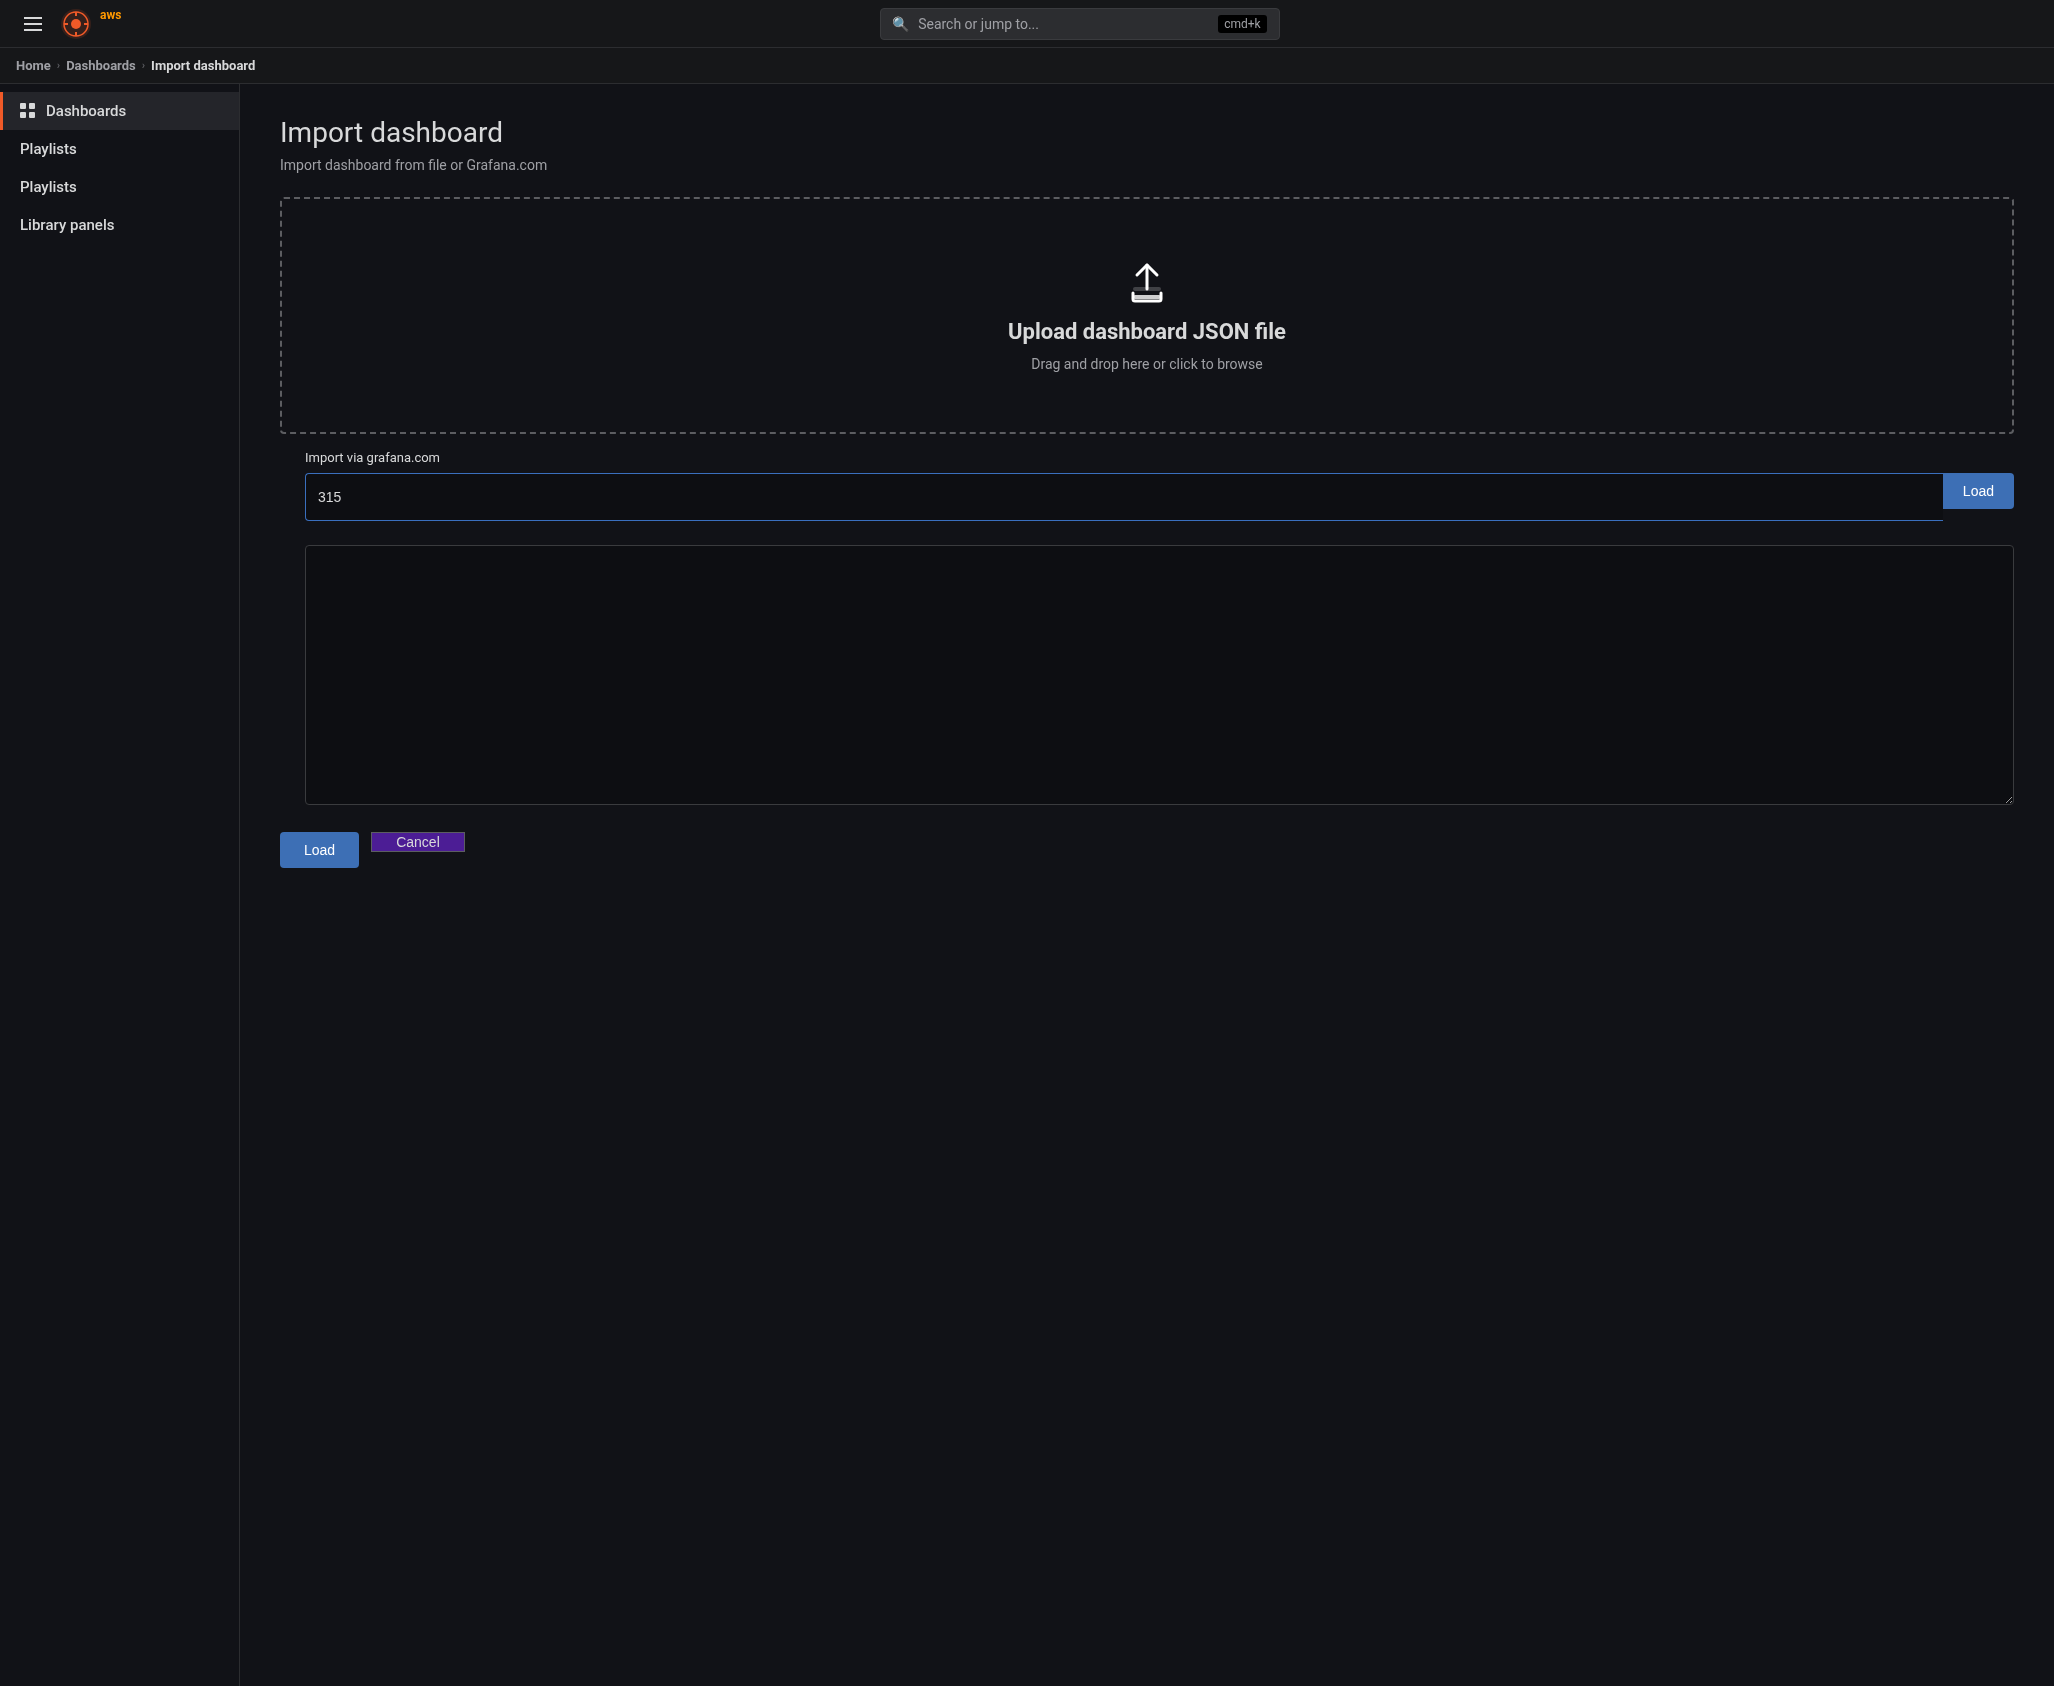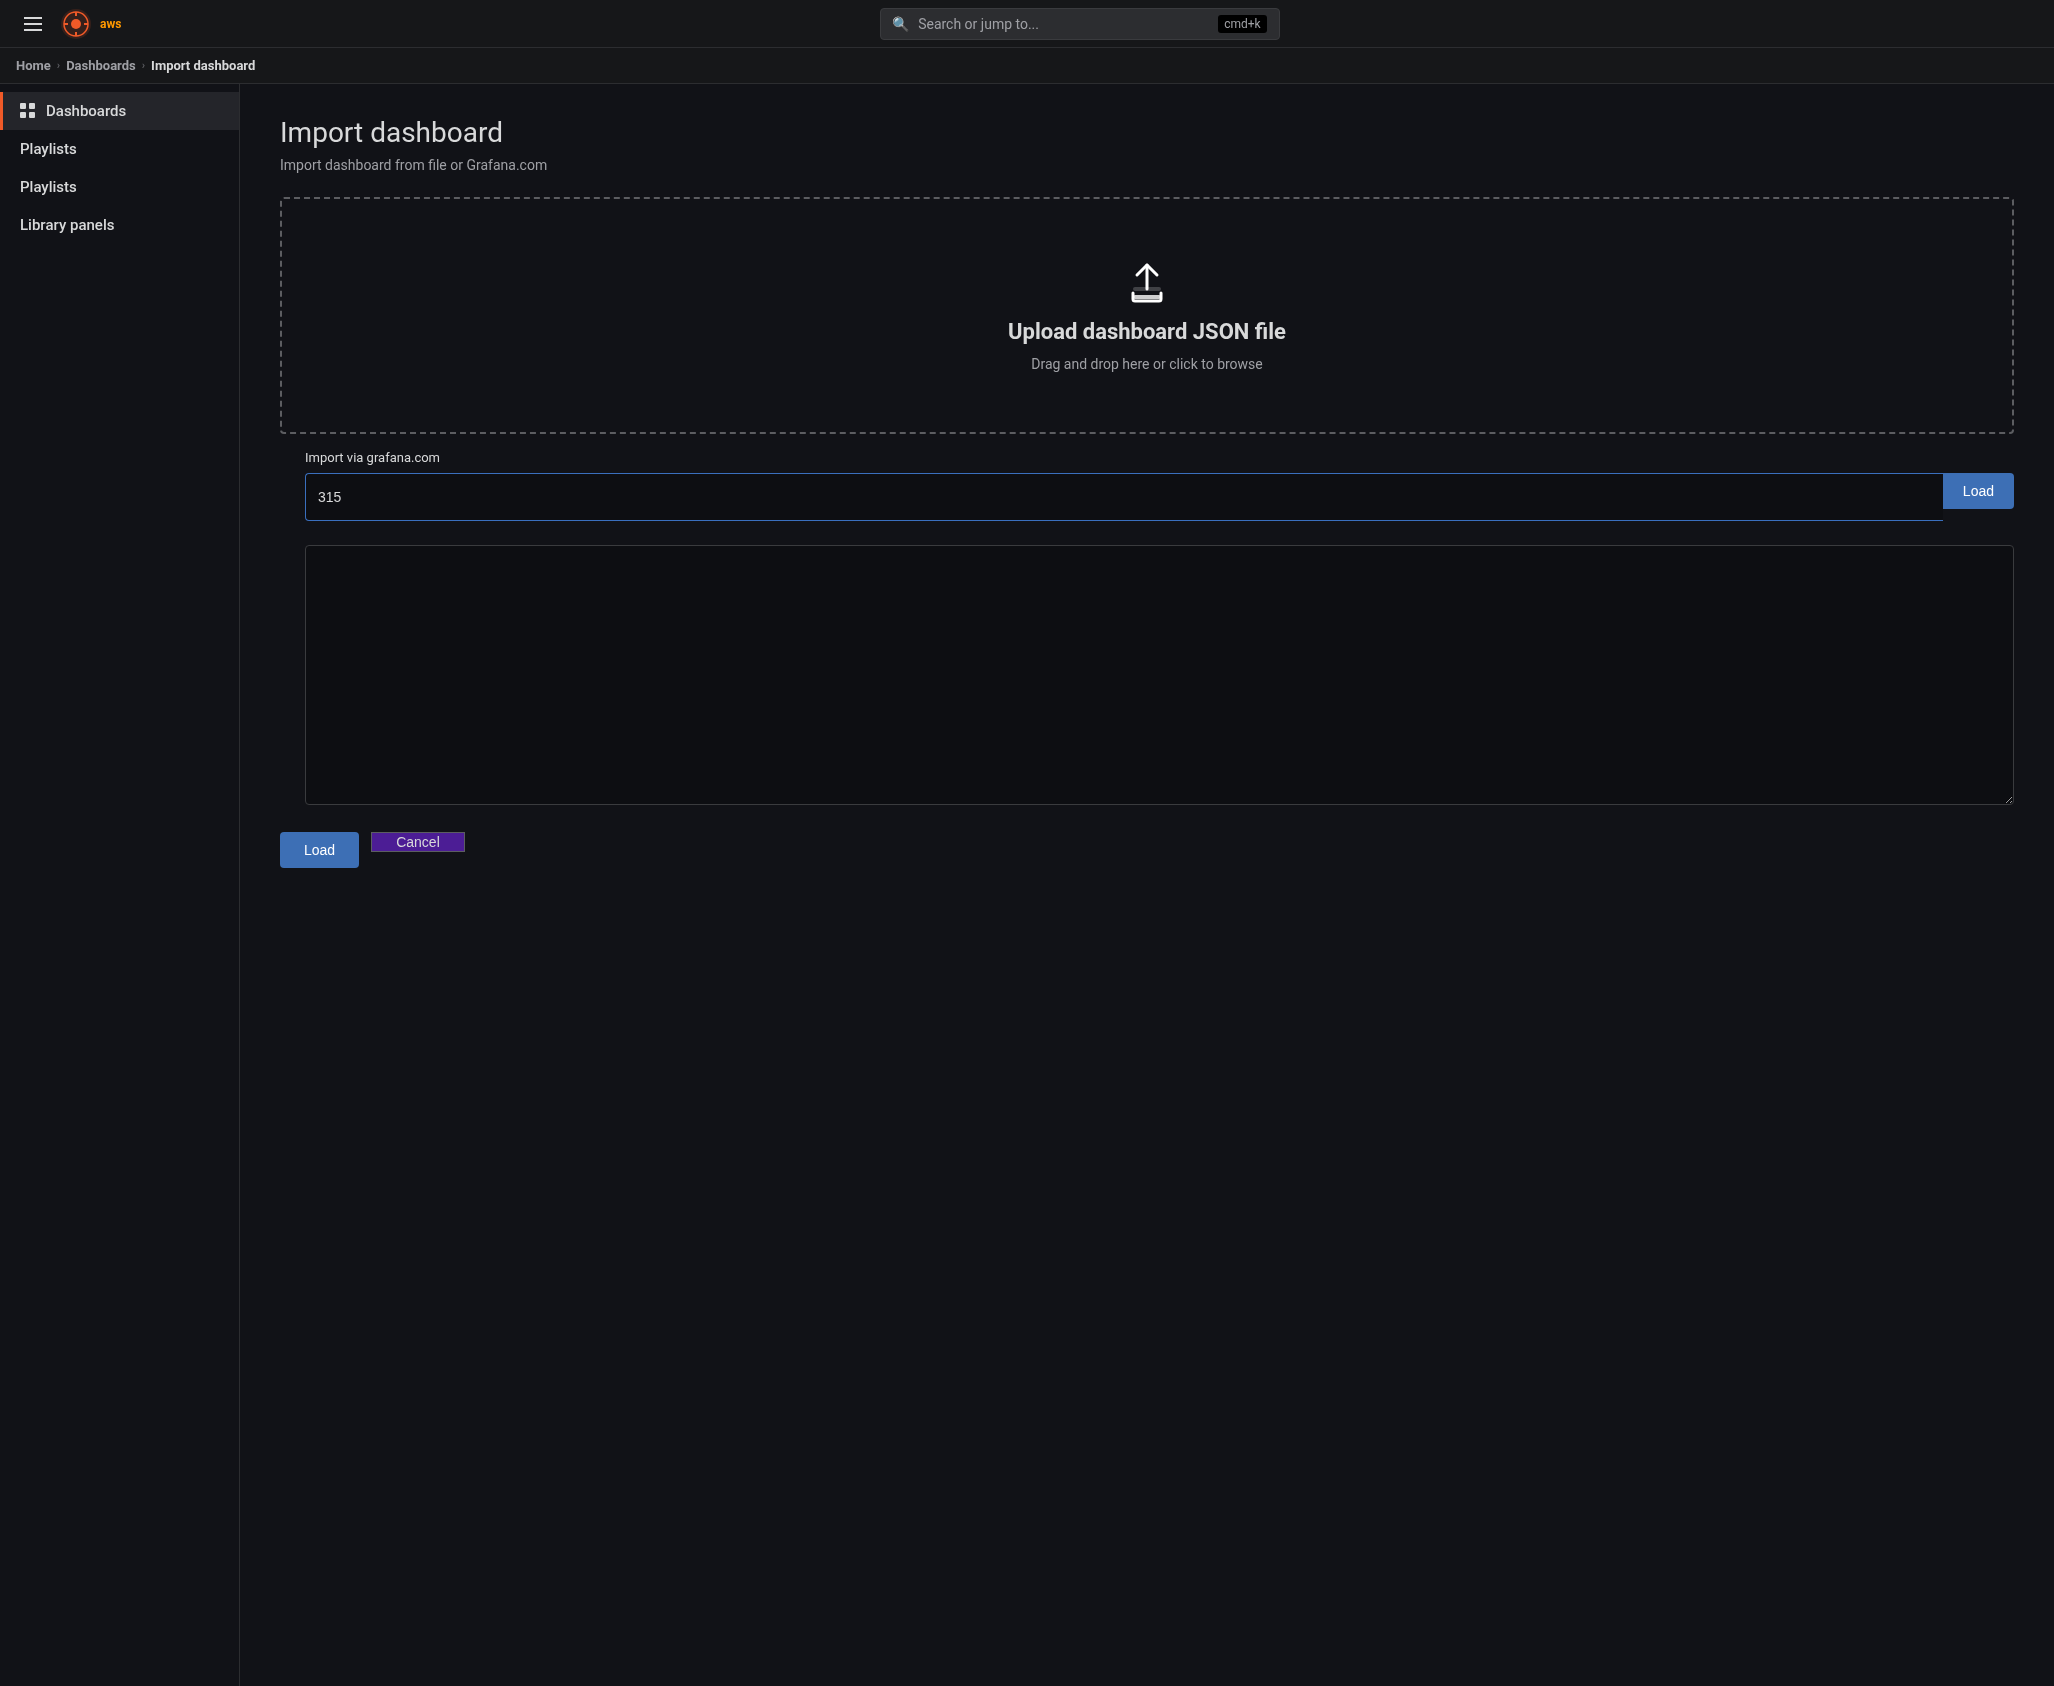--- a/index.html
+++ b/index.html
@@ -23,21 +23,20 @@
       position: relative;
       z-index: 10;
     }
     .topnav-left {
       display: flex;
       align-items: center;
       gap: 10px;
     }
     .logo-area {
       display: flex;
-      align-items: center;
       gap: 8px;
     }
     .grafana-logo {
       width: 32px;
       height: 32px;
     }
     .aws-icon {
       font-size: 12px;
       color: #f90;
       font-weight: bold;

